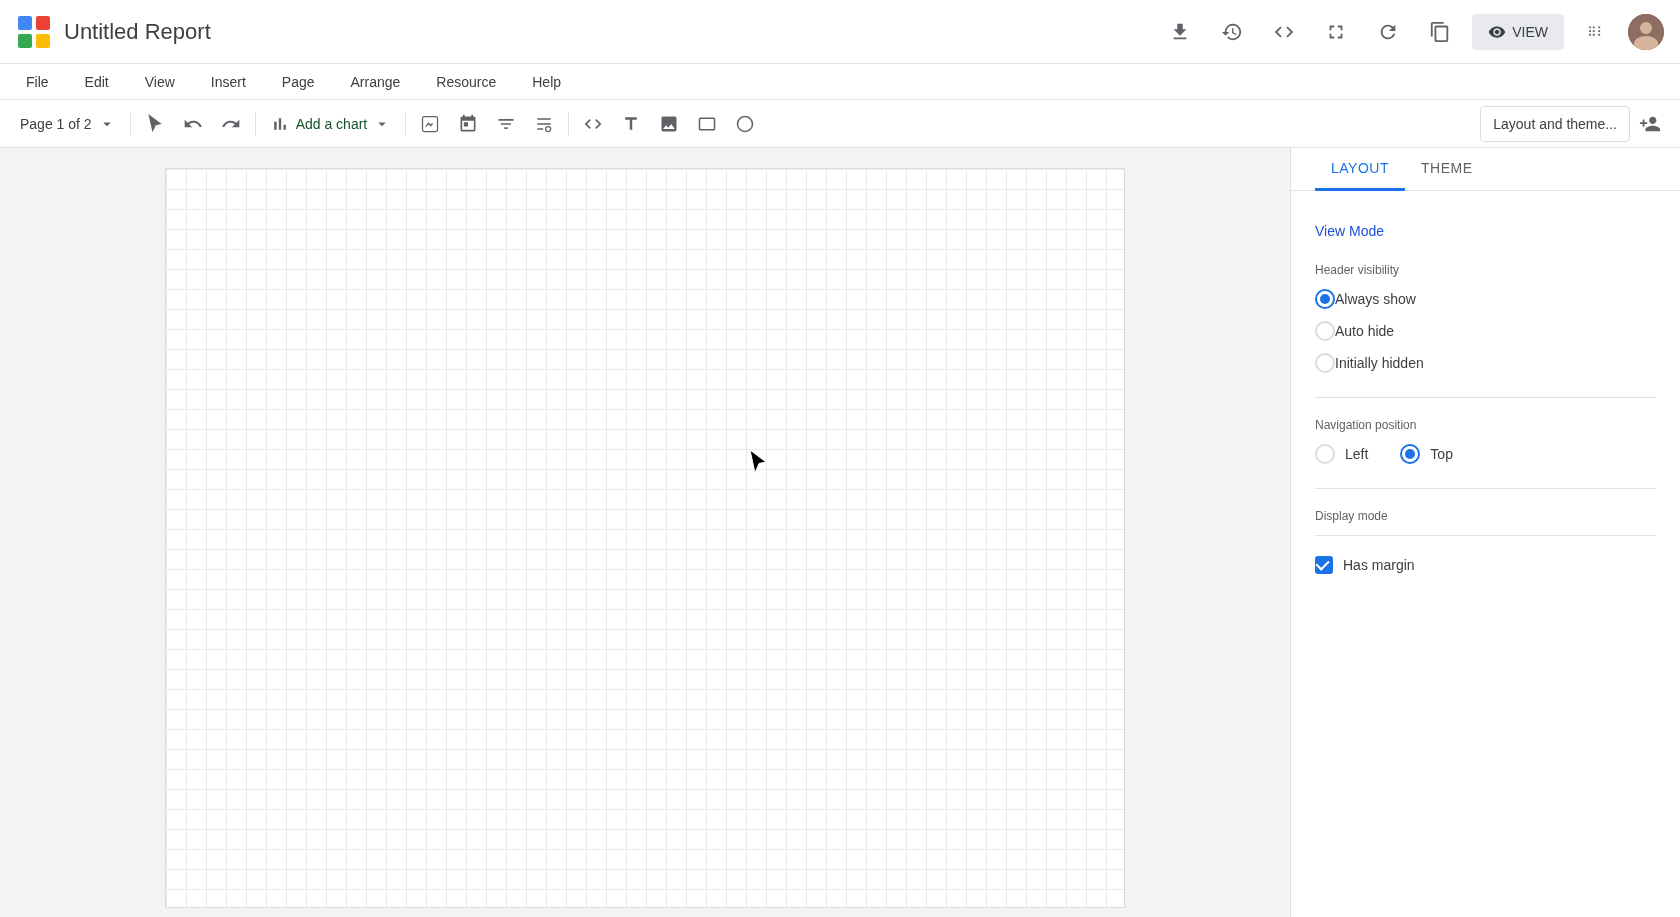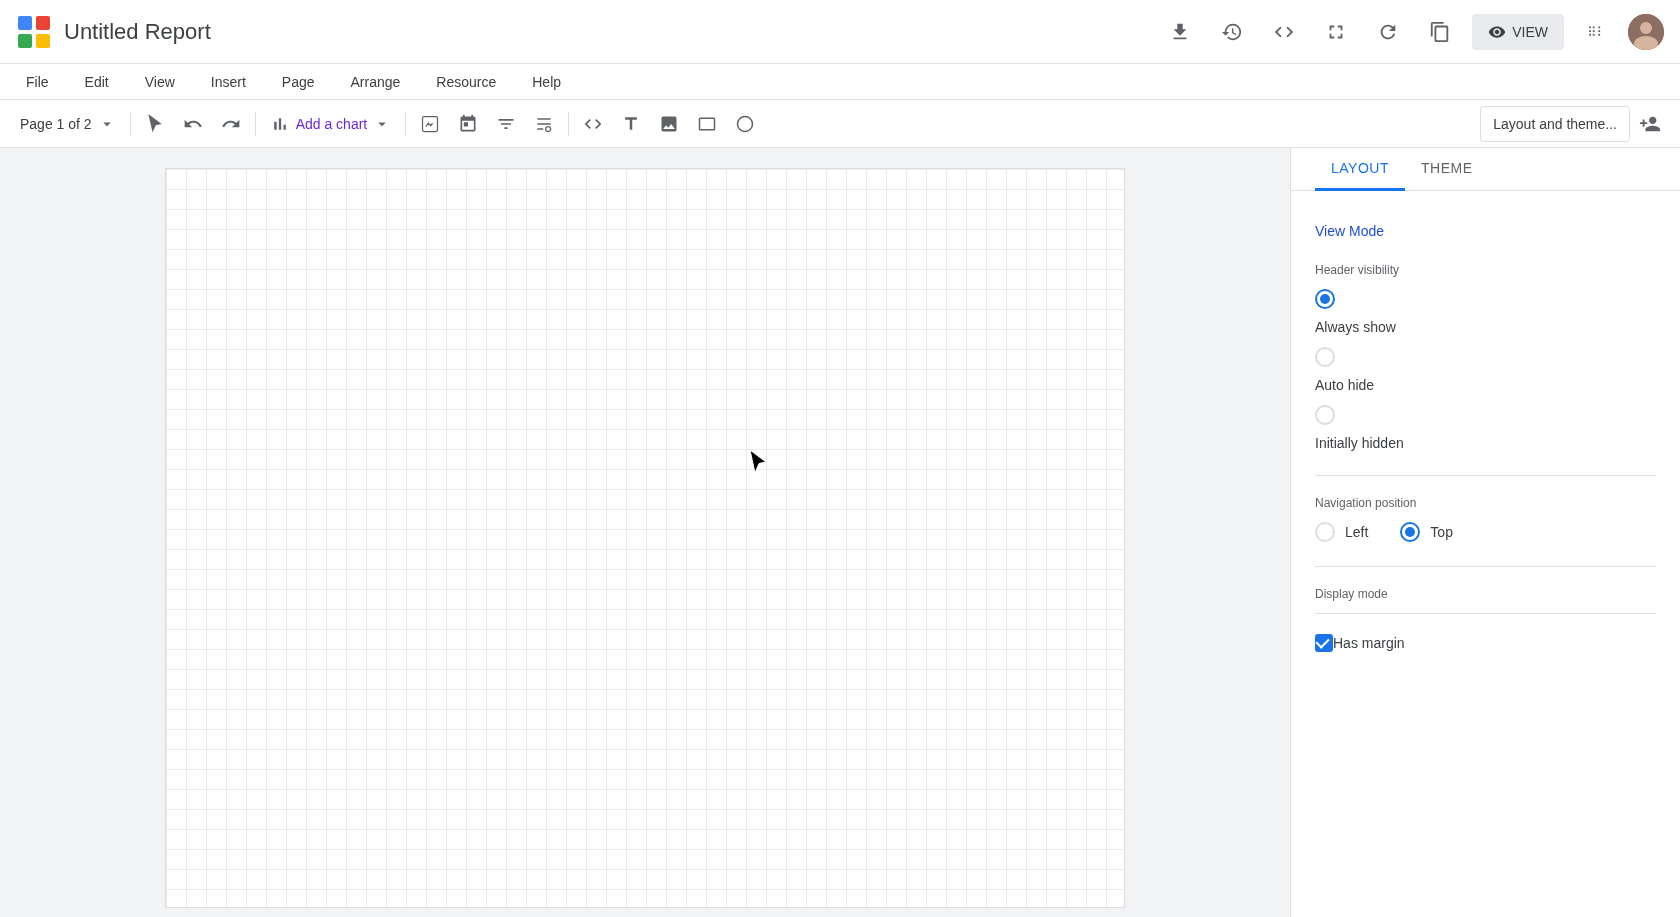--- a/index.html
+++ b/index.html
@@ -144,21 +144,21 @@
       display: flex;
       align-items: center;
       gap: 6px;
       height: 36px;
       border: none;
       background: transparent;
       cursor: pointer;
       border-radius: 4px;
       padding: 0 8px;
       font-size: 14px;
-      color: #6d28d9;
+      color: #14532d;
     }
     .toolbar-spacer { flex: 1; }
     #layout-theme-btn {
       display: flex;
       align-items: center;
       gap: 6px;
       height: 36px;
       border: none;
       background: transparent;
       cursor: pointer;
@@ -276,24 +276,22 @@
       margin-bottom: 12px;
     }
     .radio-group {
       display: flex;
       flex-direction: column;
       gap: 12px;
       margin-bottom: 24px;
     }
     .radio-row {
       display: flex;
-      align-items: flex-start;
-      gap: 10px;
-      cursor: pointer;
-      flex-direction: column;
+      align-items: center;
+      cursor: pointer;
     }
     .radio-row-horizontal {
       display: flex;
       align-items: center;
       gap: 32px;
       margin-bottom: 24px;
     }
     .radio-option-horizontal {
       display: flex;
       align-items: center;
@@ -326,20 +324,21 @@
       color: #3c4043;
     }
     .section-divider {
       height: 1px;
       background: #e0e0e0;
       margin: 0 0 20px 0;
     }
     .checkbox-row {
       display: flex;
       align-items: center;
+      gap: 10px;
       cursor: pointer;
     }
     .checkbox-box {
       width: 18px;
       height: 18px;
       border-radius: 3px;
       background: #1a73e8;
       display: flex;
       align-items: center;
       justify-content: center;

